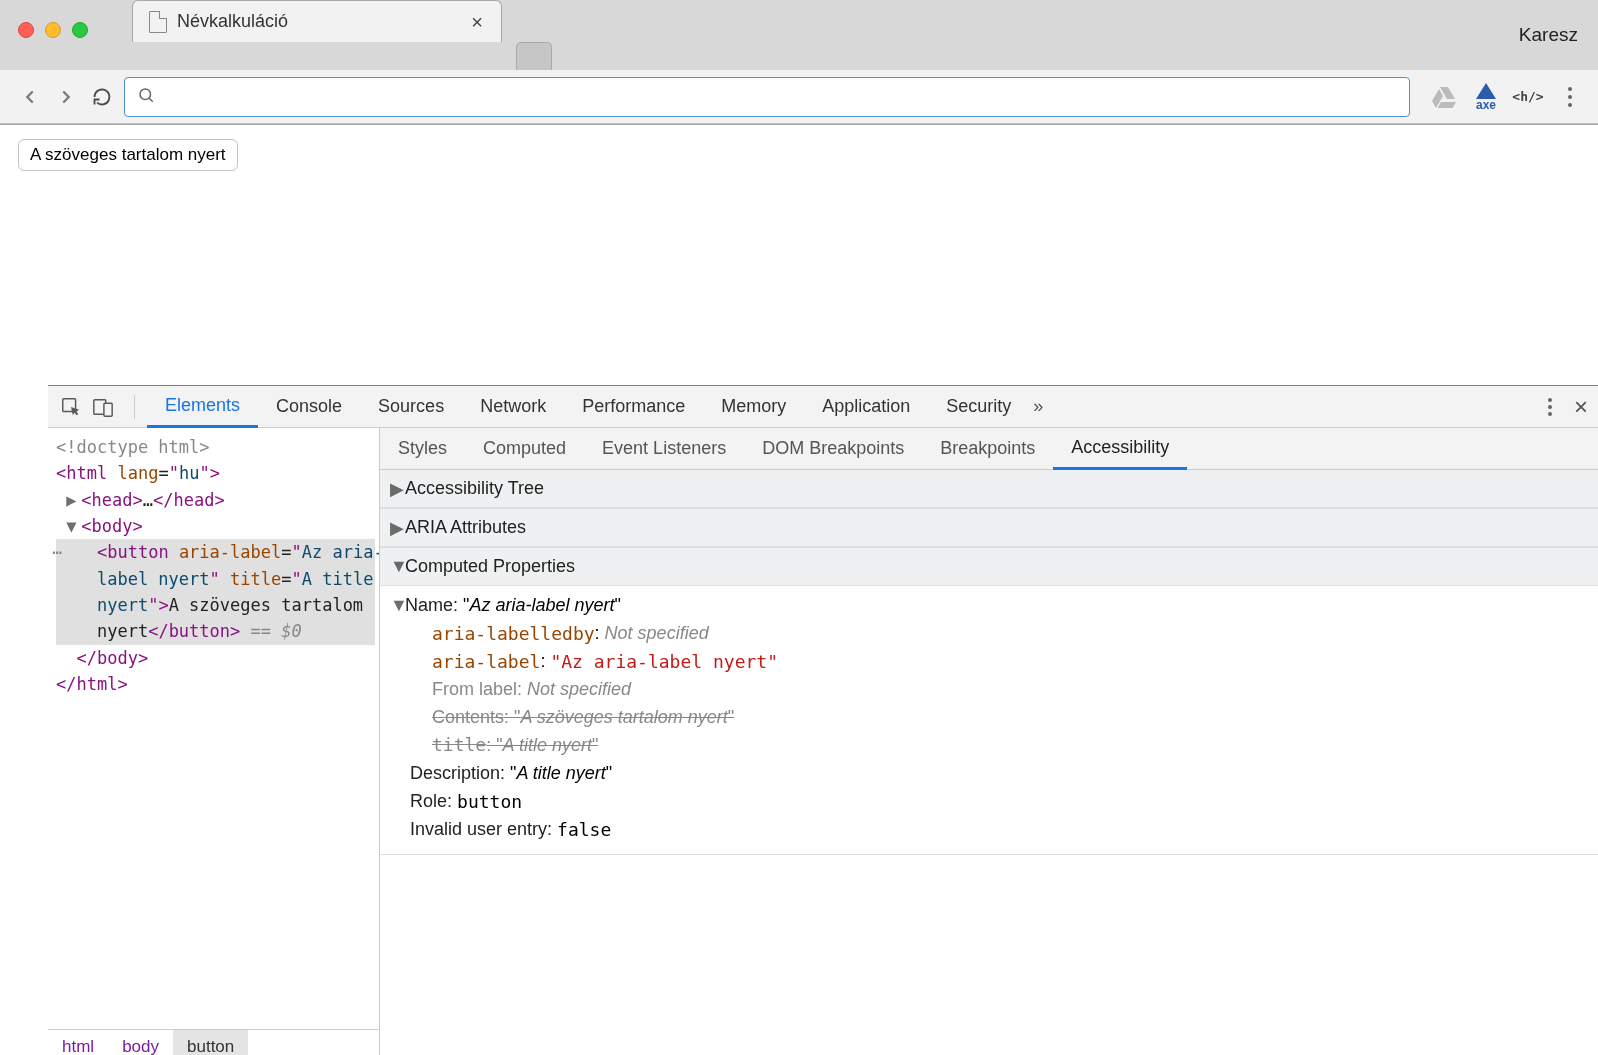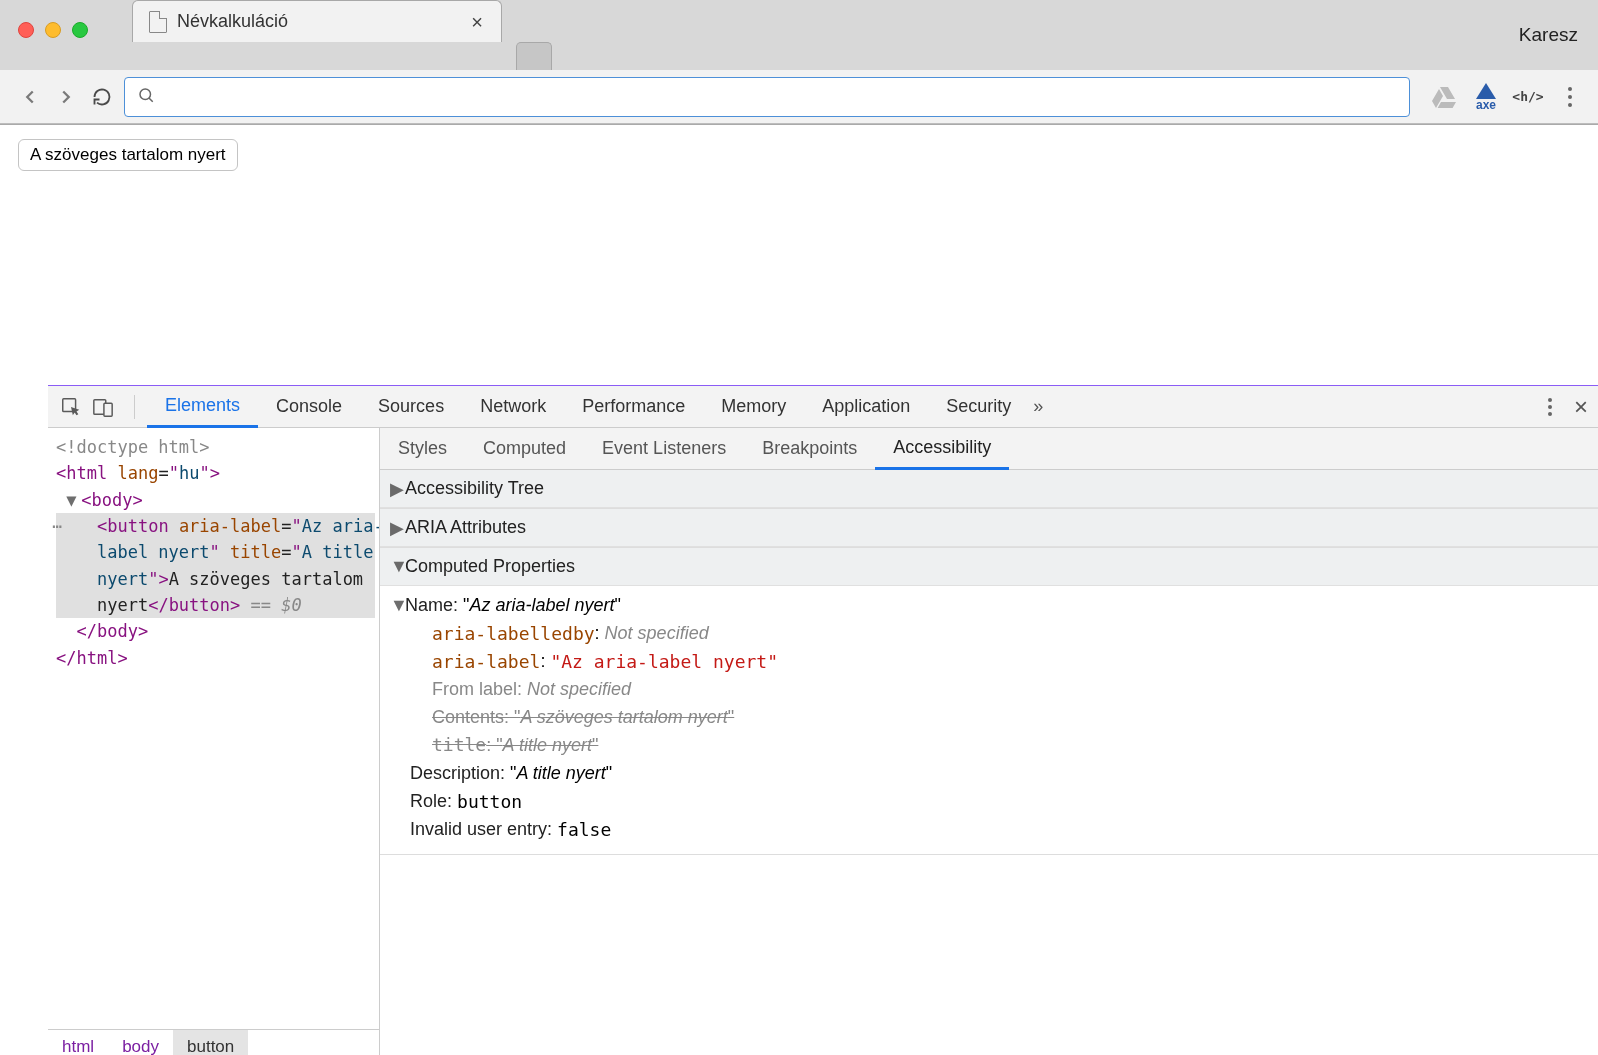--- a/index.html
+++ b/index.html
@@ -204,20 +204,21 @@
       <div class="dt-close">×</div>
     </div>
   </div>
 
   <div class="dt-body">
 
     <div class="dt-elements">
       <div class="dt-dom" style="position:relative">
         <div class="ln"><span class="c-doctype">&lt;!doctype html&gt;</span></div>
         <div class="ln"><span class="c-punc">&lt;</span><span class="c-tag">html</span> <span class="c-attr">lang</span><span class="c-eq">=</span><span class="c-punc">"</span><span class="c-val">hu</span><span class="c-punc">"</span><span class="c-punc">&gt;</span></div>
+        <div class="ln"> <span class="tw">▶</span><span class="c-punc">&lt;</span><span class="c-tag">head</span><span class="c-punc">&gt;</span><span class="c-text">…</span><span class="c-punc">&lt;/</span><span class="c-tag">head</span><span class="c-punc">&gt;</span></div>
         <div class="ln"> <span class="tw">▼</span><span class="c-punc">&lt;</span><span class="c-tag">body</span><span class="c-punc">&gt;</span></div>
         <div class="sel" style="position:relative; padding-left:0">
           <span class="ellipsis">⋯</span>
           <div class="ln">    <span class="c-punc">&lt;</span><span class="c-tag">button</span> <span class="c-attr">aria-label</span><span class="c-eq">=</span><span class="c-punc">"</span><span class="c-val">Az aria-</span></div>
           <div class="ln">    <span class="c-val">label nyert</span><span class="c-punc">"</span> <span class="c-attr">title</span><span class="c-eq">=</span><span class="c-punc">"</span><span class="c-val">A title </span></div>
           <div class="ln">    <span class="c-val">nyert</span><span class="c-punc">"</span><span class="c-punc">&gt;</span><span class="c-text">A szöveges tartalom </span></div>
           <div class="ln">    <span class="c-text">nyert</span><span class="c-punc">&lt;/</span><span class="c-tag">button</span><span class="c-punc">&gt;</span> <span class="c-ref">== $0</span></div>
         </div>
         <div class="ln">  <span class="c-punc">&lt;/</span><span class="c-tag">body</span><span class="c-punc">&gt;</span></div>
         <div class="ln"><span class="c-punc">&lt;/</span><span class="c-tag">html</span><span class="c-punc">&gt;</span></div>
@@ -227,20 +228,21 @@
         <div class="bc-item">body</div>
         <div class="bc-item active">button</div>
       </div>
     </div>
 
     <div class="dt-acc-panel">
       <div class="dt-subtabs">
         <div class="dt-subtab">Styles</div>
         <div class="dt-subtab">Computed</div>
         <div class="dt-subtab">Event Listeners</div>
+        <div class="dt-subtab">DOM Breakpoints</div>
         <div class="dt-subtab">Breakpoints</div>
         <div class="dt-subtab active">Accessibility</div>
       </div>
 
       <div class="acc-section">
         <div class="acc-section-header">
             <span class="tw">▶</span>
             <span>Accessibility Tree</span>
           </div>
       </div>

